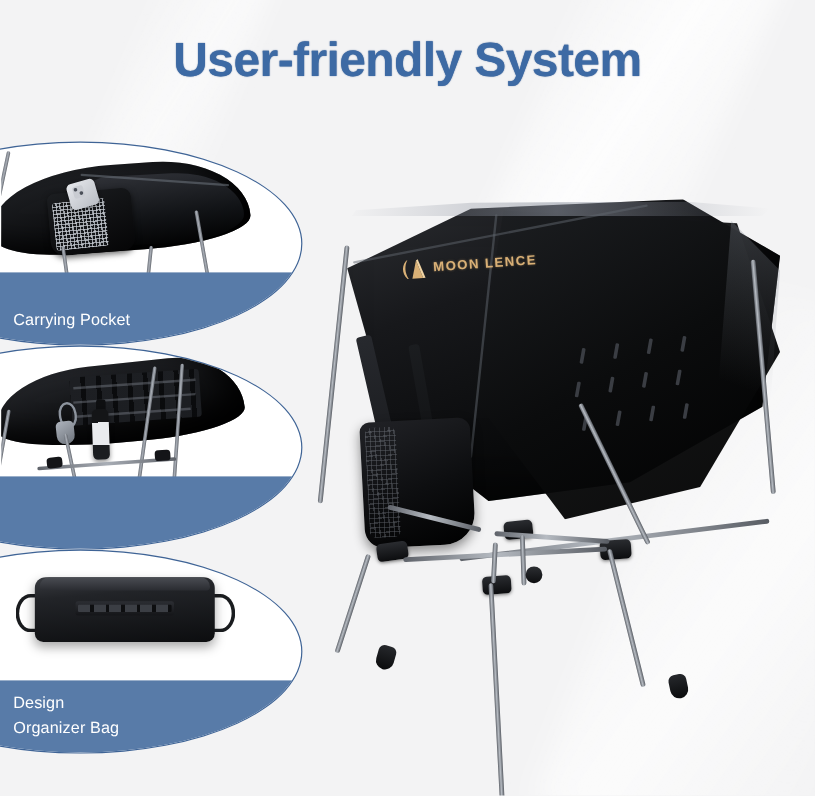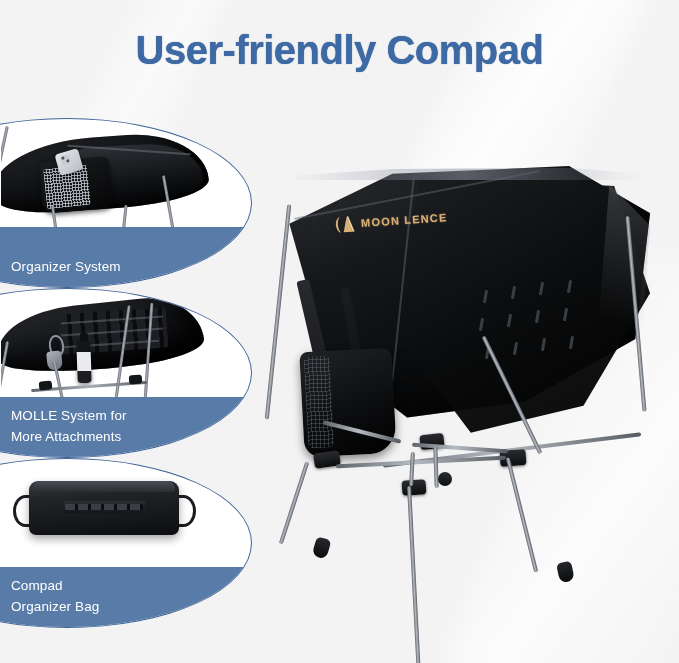--- a/index.html
+++ b/index.html
@@ -202,40 +202,40 @@
 
   .dot{position:absolute;border-radius:50%;}
 </style>
 </head>
 <body>
 
 <div class="bg-streak streak-a"></div>
 <div class="bg-streak streak-b"></div>
 <div class="bg-streak streak-c"></div>
 
-<div class="title">User-friendly Compad</div>
+<div class="title">User-friendly System</div>
 
 <div class="card card-1">
   <div class="ellipse">
     <div class="photo">
       <div class="p1-body"></div>
       <div class="p1-body2"></div>
       <div class="p1-seam"></div>
       <div class="p1-pocket"></div>
       <div class="p1-mesh"></div>
       <div class="p1-phone"></div>
       <div class="p1-cam"></div>
       <div class="leg p1-leg1"></div>
       <div class="leg p1-leg2"></div>
       <div class="leg p1-leg3"></div>
       <div class="leg p1-leg4"></div>
     </div>
     <div class="band"></div>
     <div class="caption">
-      <div>Organizer System</div>
+      <div>Carrying Pocket</div>
     </div>
   </div>
 </div>
 
 <div class="card card-2">
   <div class="ellipse">
     <div class="photo">
       <div class="p2-body"></div>
       <div class="p2-webbing"></div>
       <div class="p2-webrow p2-r1"></div>
@@ -247,40 +247,36 @@
       <div class="p2-bottle"></div>
       <div class="leg p2-leg1"></div>
       <div class="leg p2-leg2"></div>
       <div class="leg p2-leg3"></div>
       <div class="leg p2-leg4"></div>
       <div class="p2-bar"></div>
       <div class="p2-hub p2-h1"></div>
       <div class="p2-hub p2-h2"></div>
     </div>
     <div class="band"></div>
-    <div class="caption">
-      <div>MOLLE System for</div>
-      <div>More Attachments</div>
-    </div>
   </div>
 </div>
 
 <div class="card card-3">
   <div class="ellipse">
     <div class="photo">
       <div class="p3-handleL"></div>
       <div class="p3-handleR"></div>
       <div class="p3-bag"></div>
       <div class="p3-lid"></div>
       <div class="p3-strap"></div>
       <div class="p3-strap-st"></div>
     </div>
     <div class="band"></div>
     <div class="caption">
-      <div>Compad</div>
+      <div>Design</div>
       <div>Organizer Bag</div>
     </div>
   </div>
 </div>
 
 <div class="hero">
 
   <div class="h-back"></div>
   <div class="h-back2"></div>
   <div class="h-rim"></div>

